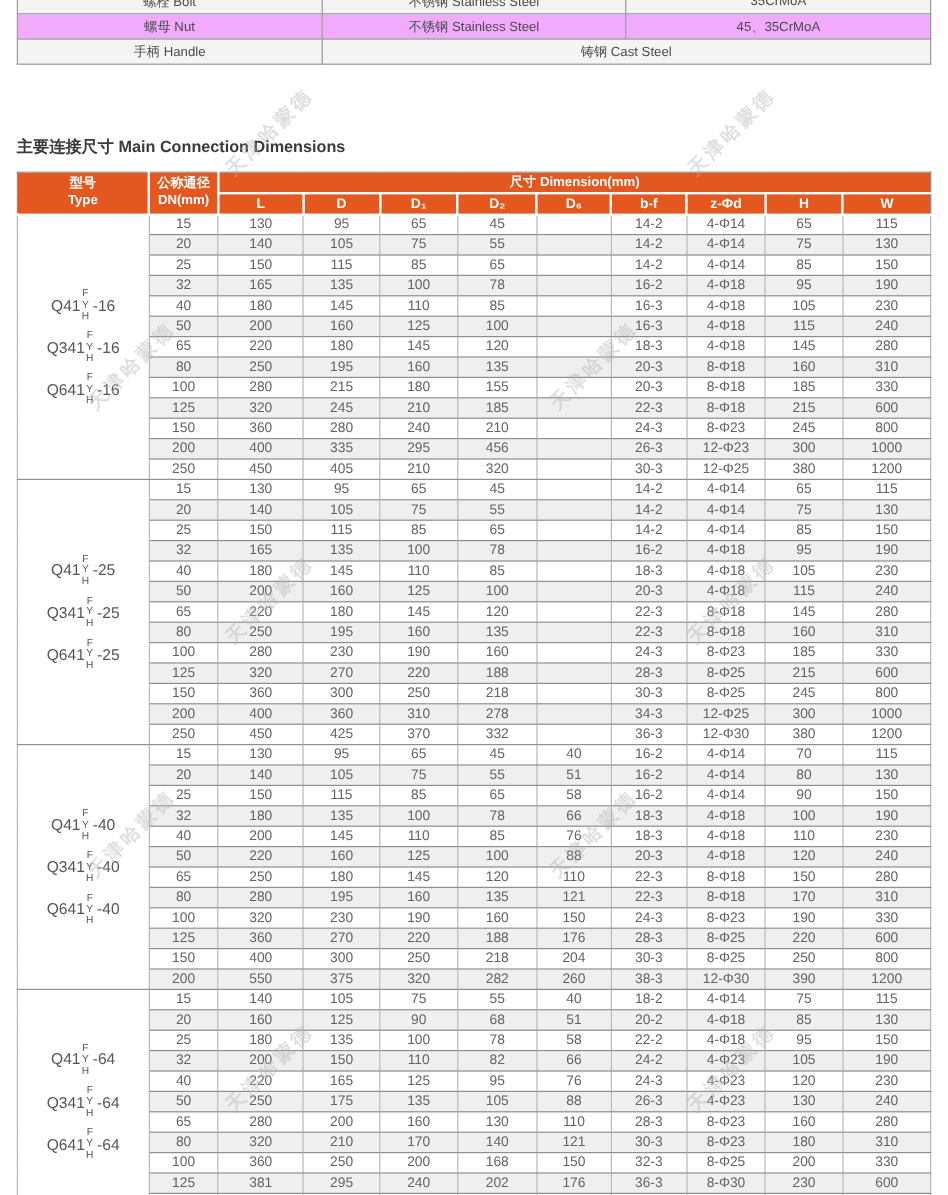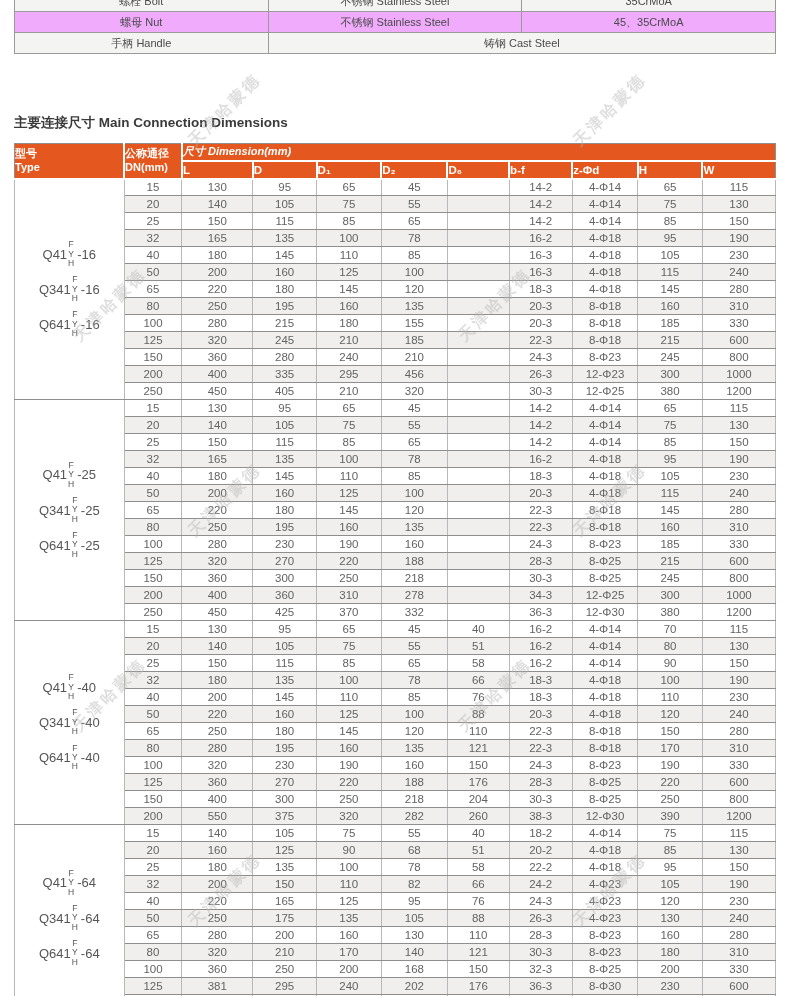--- a/index.html
+++ b/index.html
@@ -18,23 +18,23 @@
   .materials-table td { border:1px solid #9a9a9a; height:21px; font-size:11px; color:#4a4a4a;
     text-align:center; vertical-align:middle; background:#f0abfc; }
   .materials-table tr.tint td { background:#f4f4f2; }
 
   
   .section-title { margin:60px 0 11px 0; font-size:13.5px; font-weight:bold; color:#3a3a3a; }
 
   
   .dim-table { width:762px; border-collapse:collapse; table-layout:fixed; border:1px solid #8f8f8f; }
   .dim-table thead th { background:#E4571F; color:#ffffff; font-weight:bold; font-size:11px;
-    border:2px solid #ffffff; text-align:left; vertical-align:middle; }
+    border:2px solid #ffffff; text-align:center; vertical-align:middle; }
   .dim-table thead .th-type { border-left:none; }
-  .dim-table thead .th-dim { border-right:none; height:17px;font-style:italic; }
+  .dim-table thead .th-dim { border-right:none; height:17px; }
   .dim-table thead th { border-top:none; }
   #sub-header-row th { height:18px; font-size:11.5px; }
   #sub-header-row th:last-child { border-right:none; }
   .th-type div, .th-dn div { line-height:1.25; font-size:11px; }
 
   .dim-table tbody td { border:1px solid #b8b8b8; border-top:1px solid #8e8e8e;
     border-bottom:1px solid #8e8e8e; height:17px; font-size:11.5px; color:#636363;
     text-align:center; vertical-align:middle; background:#ffffff; white-space:nowrap; }
   .dim-table tbody tr.alt td { background:#f0efed; }
   .dim-table tbody td.type-cell { background:#ffffff; vertical-align:middle; }

